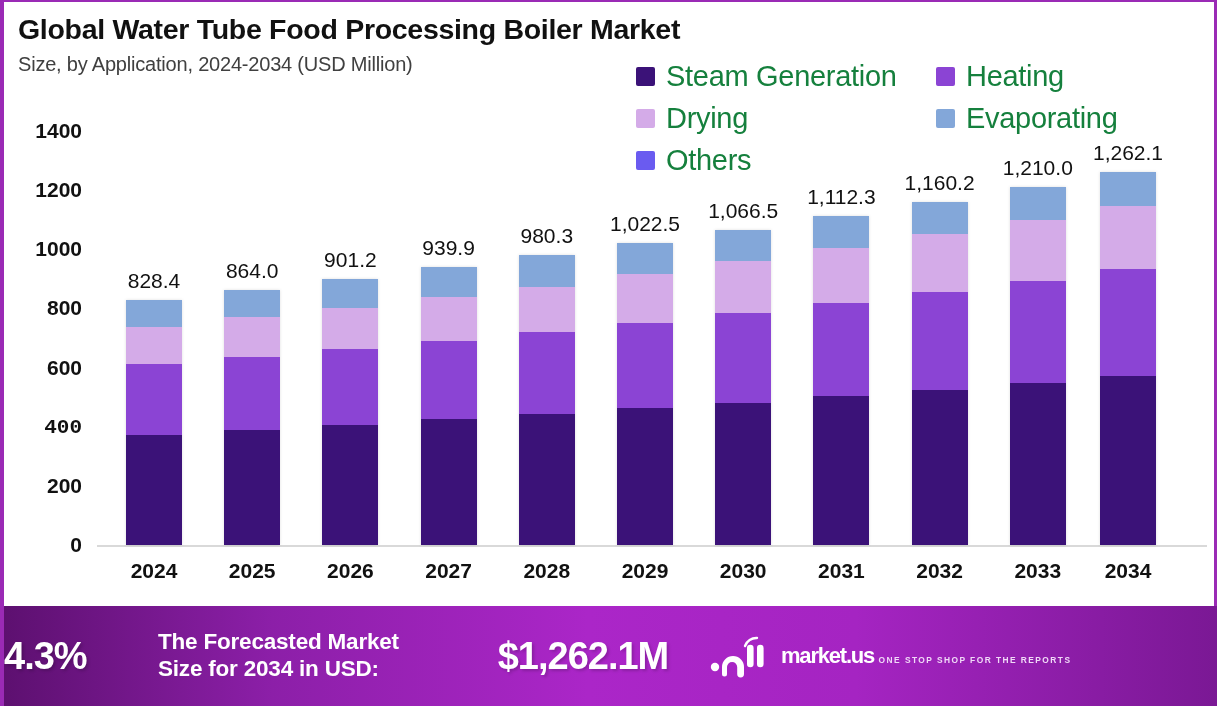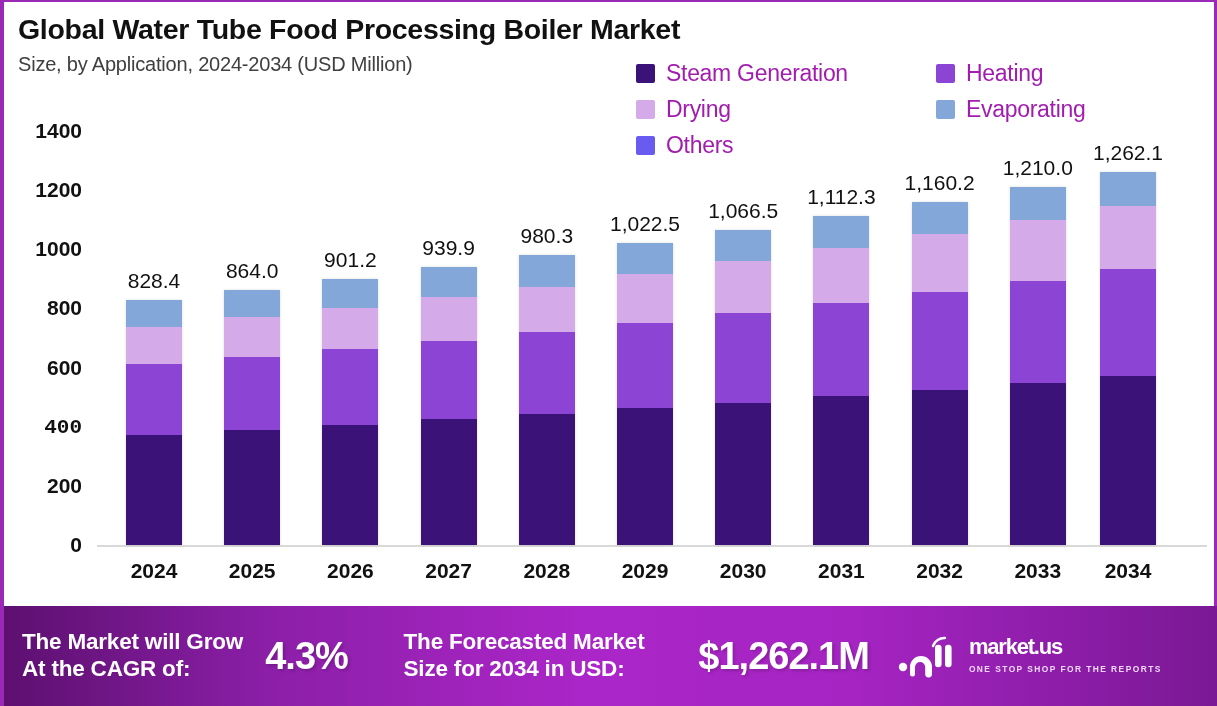--- a/index.html
+++ b/index.html
@@ -36,21 +36,21 @@
     width: 560px;
     display: flex; flex-wrap: wrap;
     row-gap: 9px;
   }
   .legend-item { display: flex; align-items: center; width: 300px; }
   .legend-item.col2 { width: 250px; }
   .legend-swatch {
     width: 19px; height: 19px; border-radius: 2px;
     margin-right: 11px; flex: none;
   }
-  .legend-label { font-size: 23px; color: #a21caf; white-space: nowrap; letter-spacing: -0.3px; }
+  .legend-label { font-size: 29px; color: #15803d; white-space: nowrap; letter-spacing: -0.3px; }
 
   
   #plot {
     position: absolute; left: 0; top: 0;
     width: 1217px; height: 606px;
   }
   .y-tick-label {
     position: absolute; right: 0; width: 78px; text-align: right;
     font-size: 21px; font-weight: bold; color: #111111;
     transform: translateY(-50%);
@@ -255,24 +255,20 @@
             <div class="seg" style="height: 107.049px; background: rgb(139, 68, 212);"></div>
             <div class="seg" style="height: 168.557px; background: rgb(59, 18, 120);"></div>
           </div>
           <div class="bar-value" style="bottom: 443.221px;">1,262.1</div>
           <div class="x-tick-label">2034</div>
         </div>
       </div>
   </div>
 
   <div id="footer">
-    <div id="cagr-label" class="foot-text">
-      <div>The Market will Grow</div>
-      <div>At the CAGR of:</div>
-    </div>
     <div id="cagr-value" class="foot-big">4.3%</div>
     <div id="forecast-label" class="foot-text">
       <div>The Forecasted Market</div>
       <div>Size for 2034 in USD:</div>
     </div>
     <div id="forecast-value" class="foot-big">$1,262.1M</div>
     <div id="brand">
       <span id="brand-mark">
         <svg viewBox="0 0 62 44" width="62" height="44" aria-hidden="true">
           <circle cx="6" cy="33" r="4.2" fill="#ffffff"></circle>

